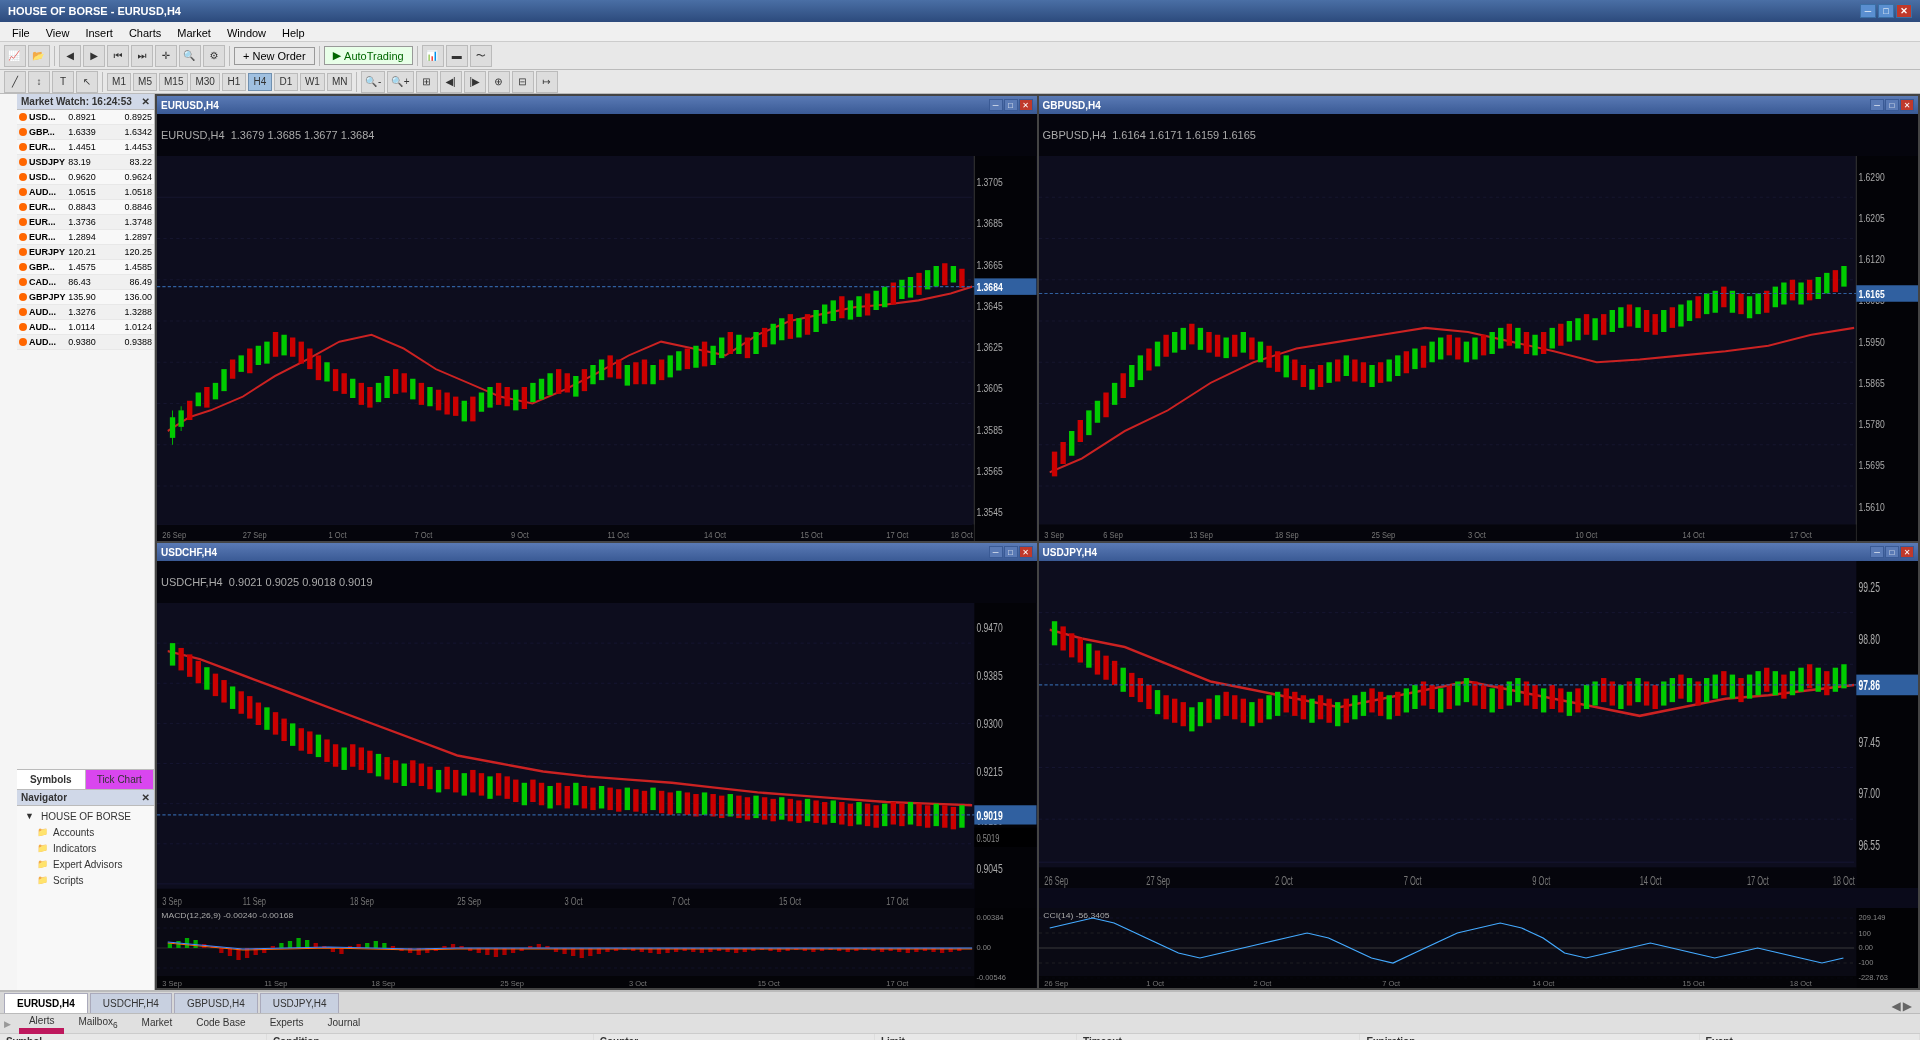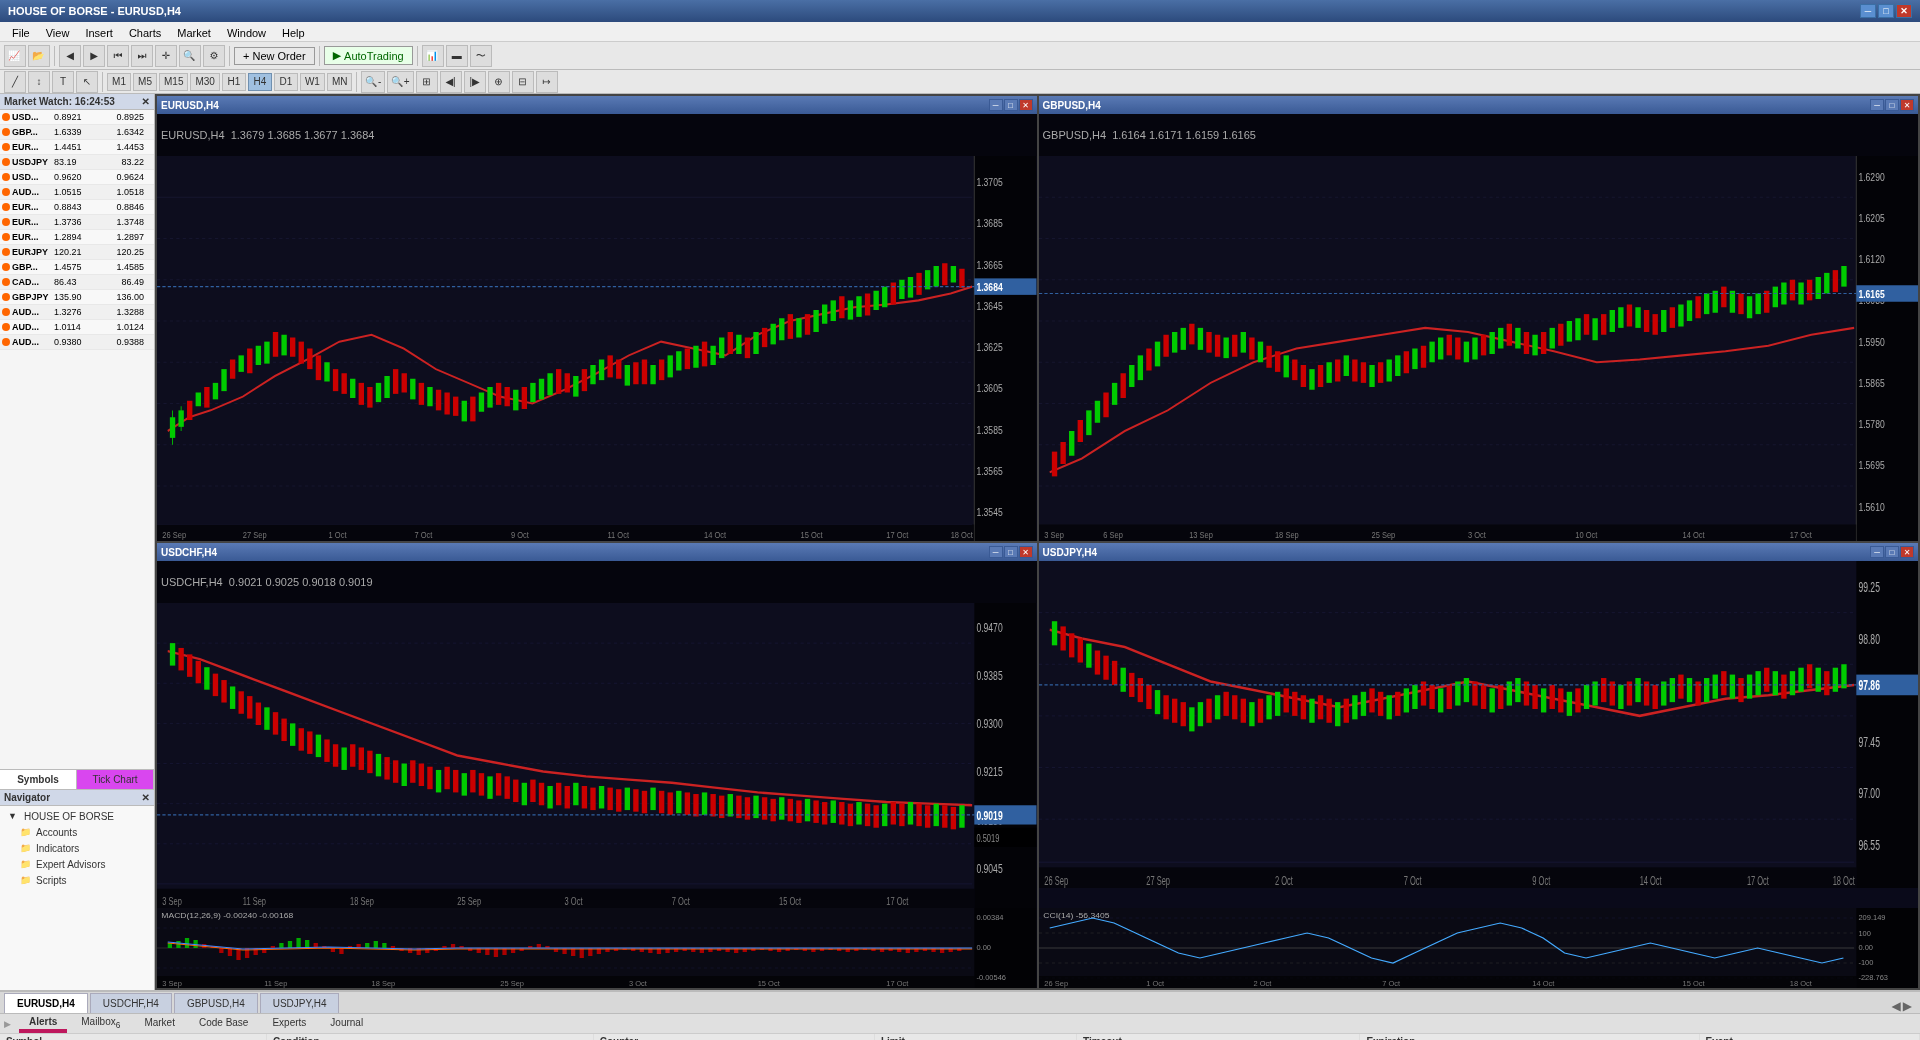--- a/index.html
+++ b/index.html
@@ -128,20 +128,21 @@
     }
 
     
     #left-panel {
       width: 155px;
       display: flex;
       flex-direction: column;
       background: #f5f5f5;
       border-right: 1px solid #bbb;
       flex-shrink: 0;
+      padding-left: 17px;
     }
 
     
     #market-watch {
       flex: 1;
       display: flex;
       flex-direction: column;
       border-bottom: 1px solid #bbb;
       overflow: hidden;
     }
@@ -339,22 +340,22 @@
       gap: 4px;
     }
     .terminal-tab {
       padding: 2px 10px;
       font-size: 10px;
       cursor: pointer;
       color: #333;
       border-bottom: 2px solid transparent;
     }
     .terminal-tab.active {
-      border-bottom: 4px solid #be185d;
-      font-weight: bold;
+      border-bottom: 6px solid #be185d;
+      font-weight: normal;
     }
     #terminal-content {
       flex: 1;
       background: #fff;
       overflow-y: auto;
       position: relative;
     }
     #alerts-table {
       width: 100%;
       border-collapse: collapse;

